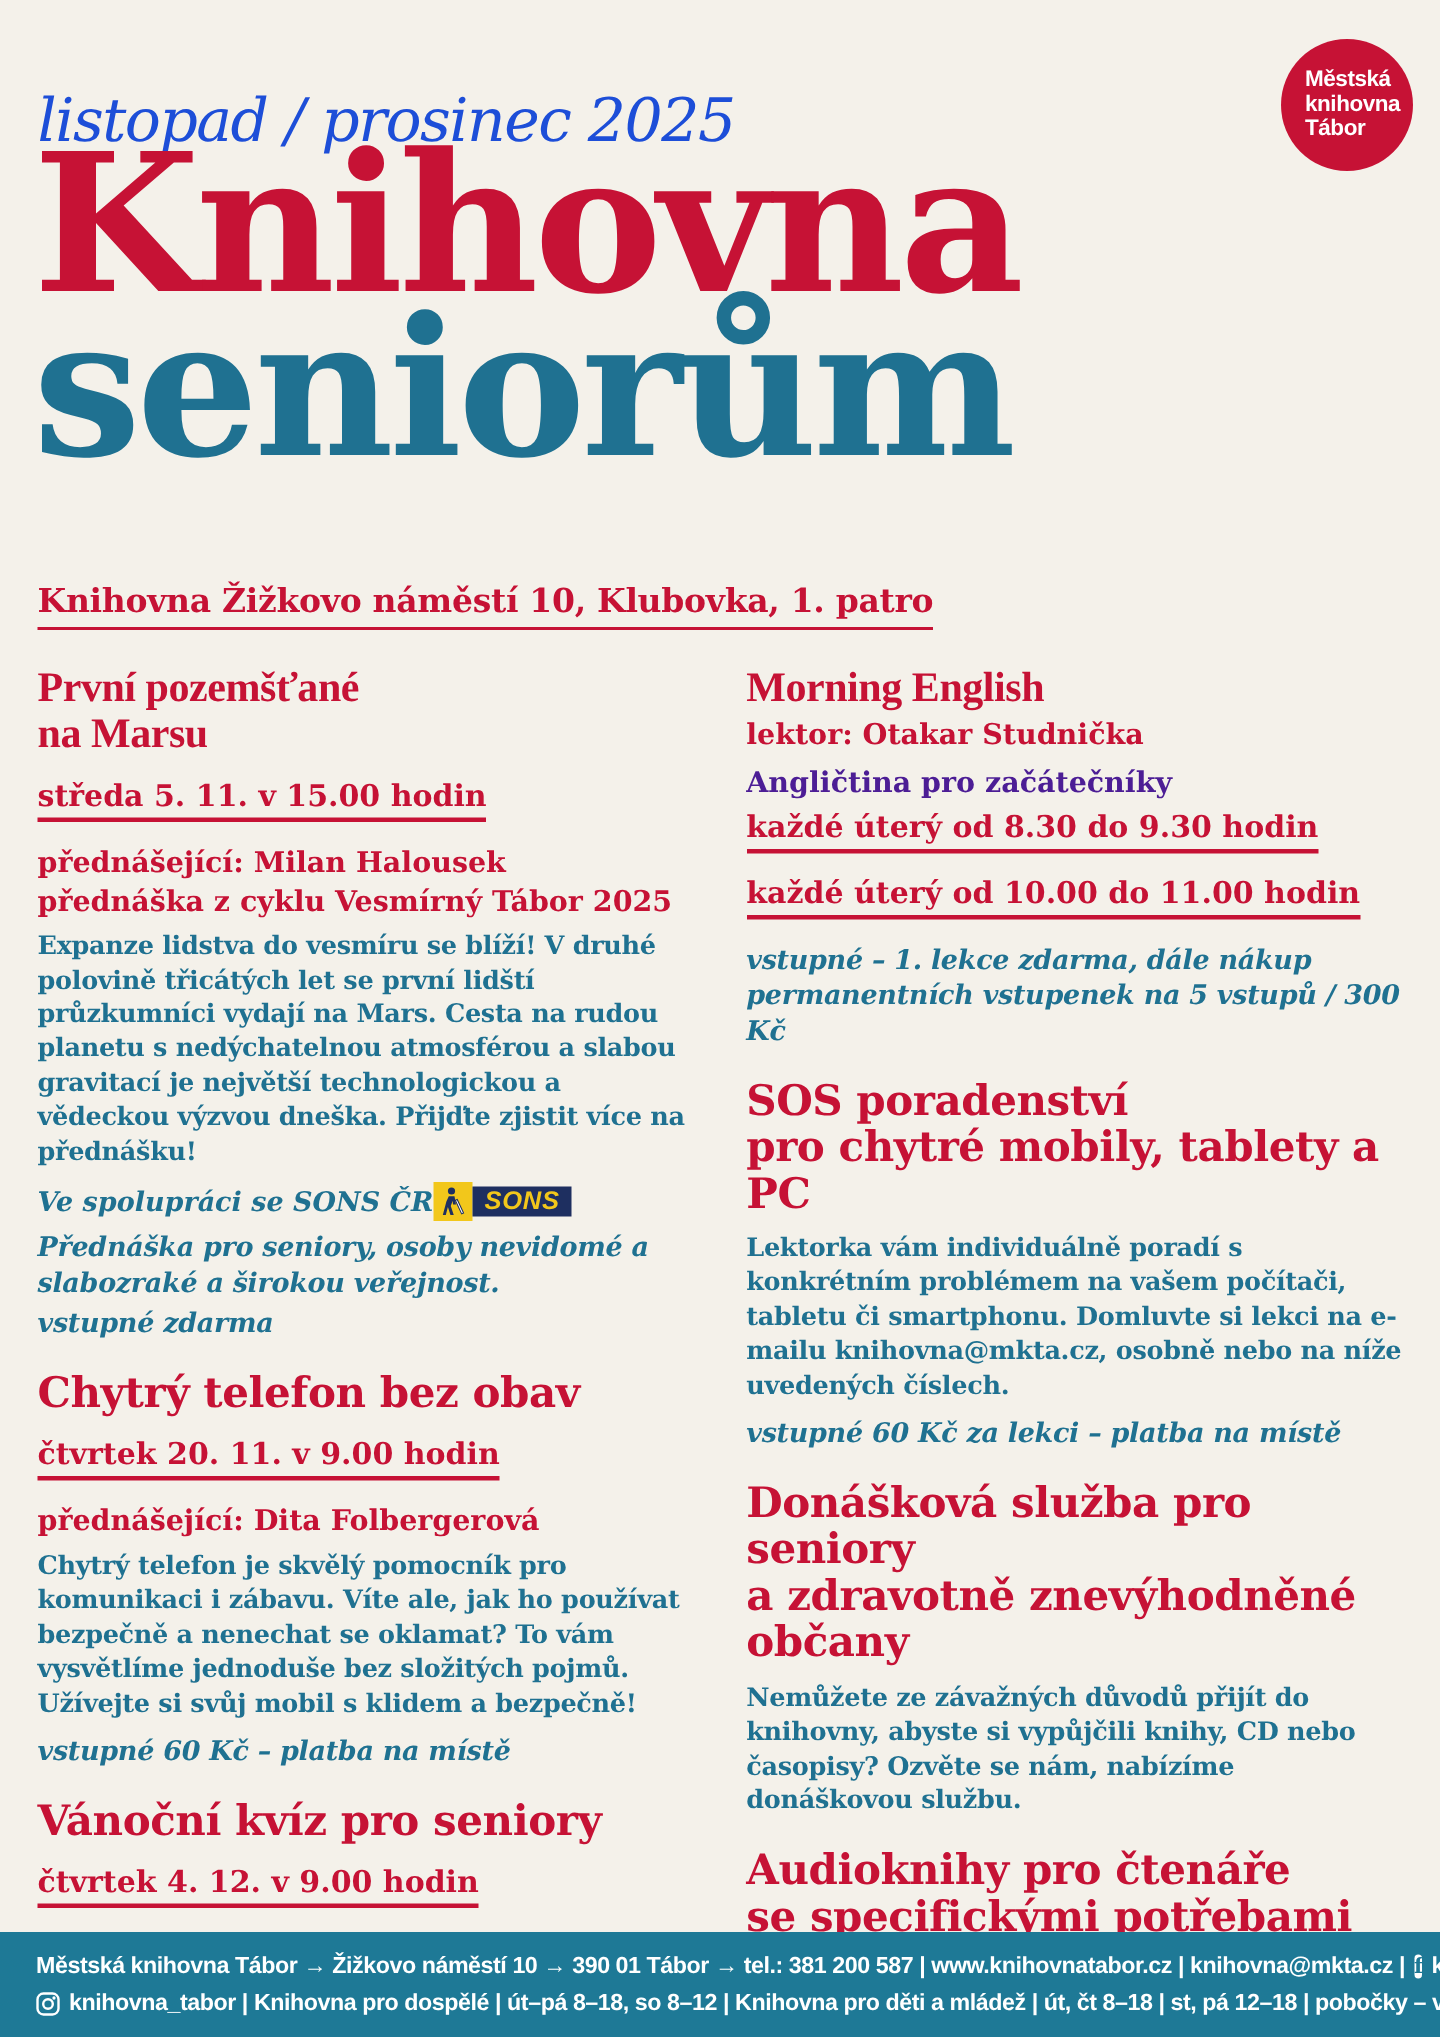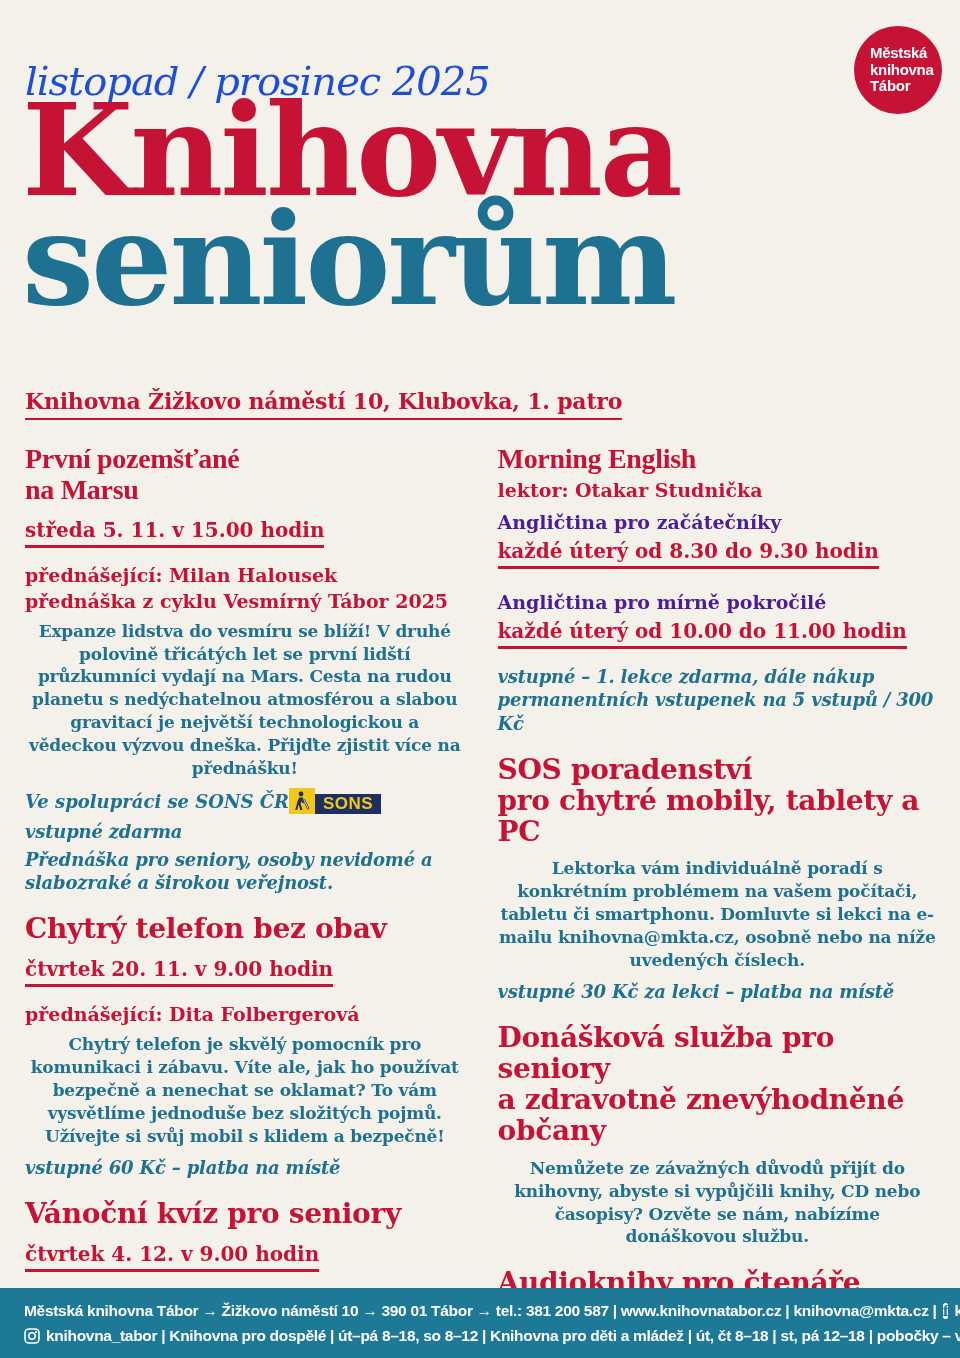--- a/index.html
+++ b/index.html
@@ -57,33 +57,33 @@
   .date{
     display:inline-block;
     font-size:20px;font-weight:bold;color:#c61235;
     border-bottom:3px solid #c61235;padding-bottom:3px;
     margin:2px 0 12px 0;
   }
   .meta-red{font-size:19px;font-weight:bold;color:#c61235;margin:4px 0;}
   .meta-teal{font-size:19px;font-weight:bold;color:#4c1d95;margin:4px 0;}
   .body{
     font-size:17px;line-height:1.35;font-weight:bold;color:#1f7191;
-    margin:8px 0;letter-spacing:-0.2px;text-align:center;
+    margin:8px 0;letter-spacing:-0.2px;
   }
   .note{
     font-size:18px;line-height:1.3;font-weight:bold;font-style:italic;
     color:#1f7191;margin:4px 0;letter-spacing:-0.2px;
   }
   .collab{
     display:flex;align-items:center;gap:0;margin:8px 0 6px 0;
   }
   .collab-text{
     font-size:18px;font-weight:bold;font-style:italic;color:#1f7191;
   }
-  .sons-badge{display:inline-flex;align-items:flex-end;height:26px;}
+  .sons-badge{display:inline-flex;align-items:center;height:26px;font-style:italic;}
   .sons-walk{
     width:26px;height:26px;background:#f2c71b;
     display:flex;align-items:center;justify-content:center;
   }
   .sons-label{
     background:#1e2f60;color:#f2c71b;
     font-family:"Liberation Sans", sans-serif;font-weight:bold;
     font-size:17px;display:flex;align-items:center;
     padding:0 8px;letter-spacing:0.5px;
   }
@@ -144,22 +144,22 @@
             <span class="sons-walk">
               <svg width="18" height="20" viewBox="0 0 18 20">
                 <circle cx="8" cy="3" r="2.4" fill="#1e2f60"></circle>
                 <path d="M6.2 6.5 L10 6.5 L11 12 L9 12 L8.8 9.5 L7.5 13 L9.5 19 L7.3 19 L5.6 13.6 L4.2 19 L2.2 19 L4.6 10 Z" fill="#1e2f60"></path>
                 <rect x="10.5" y="9" width="1.4" height="10" transform="rotate(-25 11 9)" fill="#ffffff" stroke="#1e2f60" stroke-width="0.7"></rect>
               </svg>
             </span>
             <span class="sons-label">SONS</span>
           </span>
         </div>
+        <div class="note">Přednáška pro seniory, osoby nevidomé a slabozraké a širokou veřejnost.</div>
         <div class="note">vstupné zdarma</div>
-        <div class="note">Přednáška pro seniory, osoby nevidomé a slabozraké a širokou veřejnost.</div>
       </div>
 
       <div>
         <div class="h2">Chytrý telefon bez obav</div>
         <div><span class="date">čtvrtek 20. 11. v 9.00 hodin</span></div>
         <div class="meta-red">přednášející: Dita Folbergerová</div>
         <div class="body">Chytrý telefon je skvělý pomocník pro komunikaci i zábavu. Víte ale, jak ho používat bezpečně a nenechat se oklamat? To vám vysvětlíme jednoduše bez složitých pojmů. Užívejte si svůj mobil s klidem a bezpečně!</div>
         <div class="note">vstupné 60 Kč – platba na místě</div>
       </div>
 
@@ -172,30 +172,29 @@
 
     </div>
 
     <div class="col">
 
       <div>
         <div class="h2 first">Morning English</div>
         <div class="meta-red" style="margin-top:-6px;">lektor: Otakar Studnička</div>
         <div class="meta-teal" style="margin-top:10px;">Angličtina pro začátečníky</div>
         <div><span class="date">každé úterý od 8.30 do 9.30 hodin</span></div>
-        <div class="meta-teal" style="margin-top:10px;">Angličtina pro mírně pokročilé</div>
         <div><span class="date">každé úterý od 10.00 do 11.00 hodin</span></div>
         <div class="note">vstupné – 1. lekce zdarma, dále nákup permanentních vstupenek na 5 vstupů / 300 Kč</div>
       </div>
 
       <div>
         <div class="h2">SOS poradenství
 pro chytré mobily, tablety a PC</div>
         <div class="body">Lektorka vám individuálně poradí s konkrétním problémem na vašem počítači, tabletu či smartphonu. Domluvte si lekci na e-mailu knihovna@mkta.cz, osobně nebo na níže uvedených číslech.</div>
-        <div class="note">vstupné 30 Kč za lekci – platba na místě</div>
+        <div class="note">vstupné 60 Kč za lekci – platba na místě</div>
       </div>
 
       <div>
         <div class="h2">Donášková služba pro seniory
 a zdravotně znevýhodněné občany</div>
         <div class="body">Nemůžete ze závažných důvodů přijít do knihovny, abyste si vypůjčili knihy, CD nebo časopisy? Ozvěte se nám, nabízíme donáškovou službu.</div>
       </div>
 
       <div>
         <div class="h2">Audioknihy pro čtenáře

